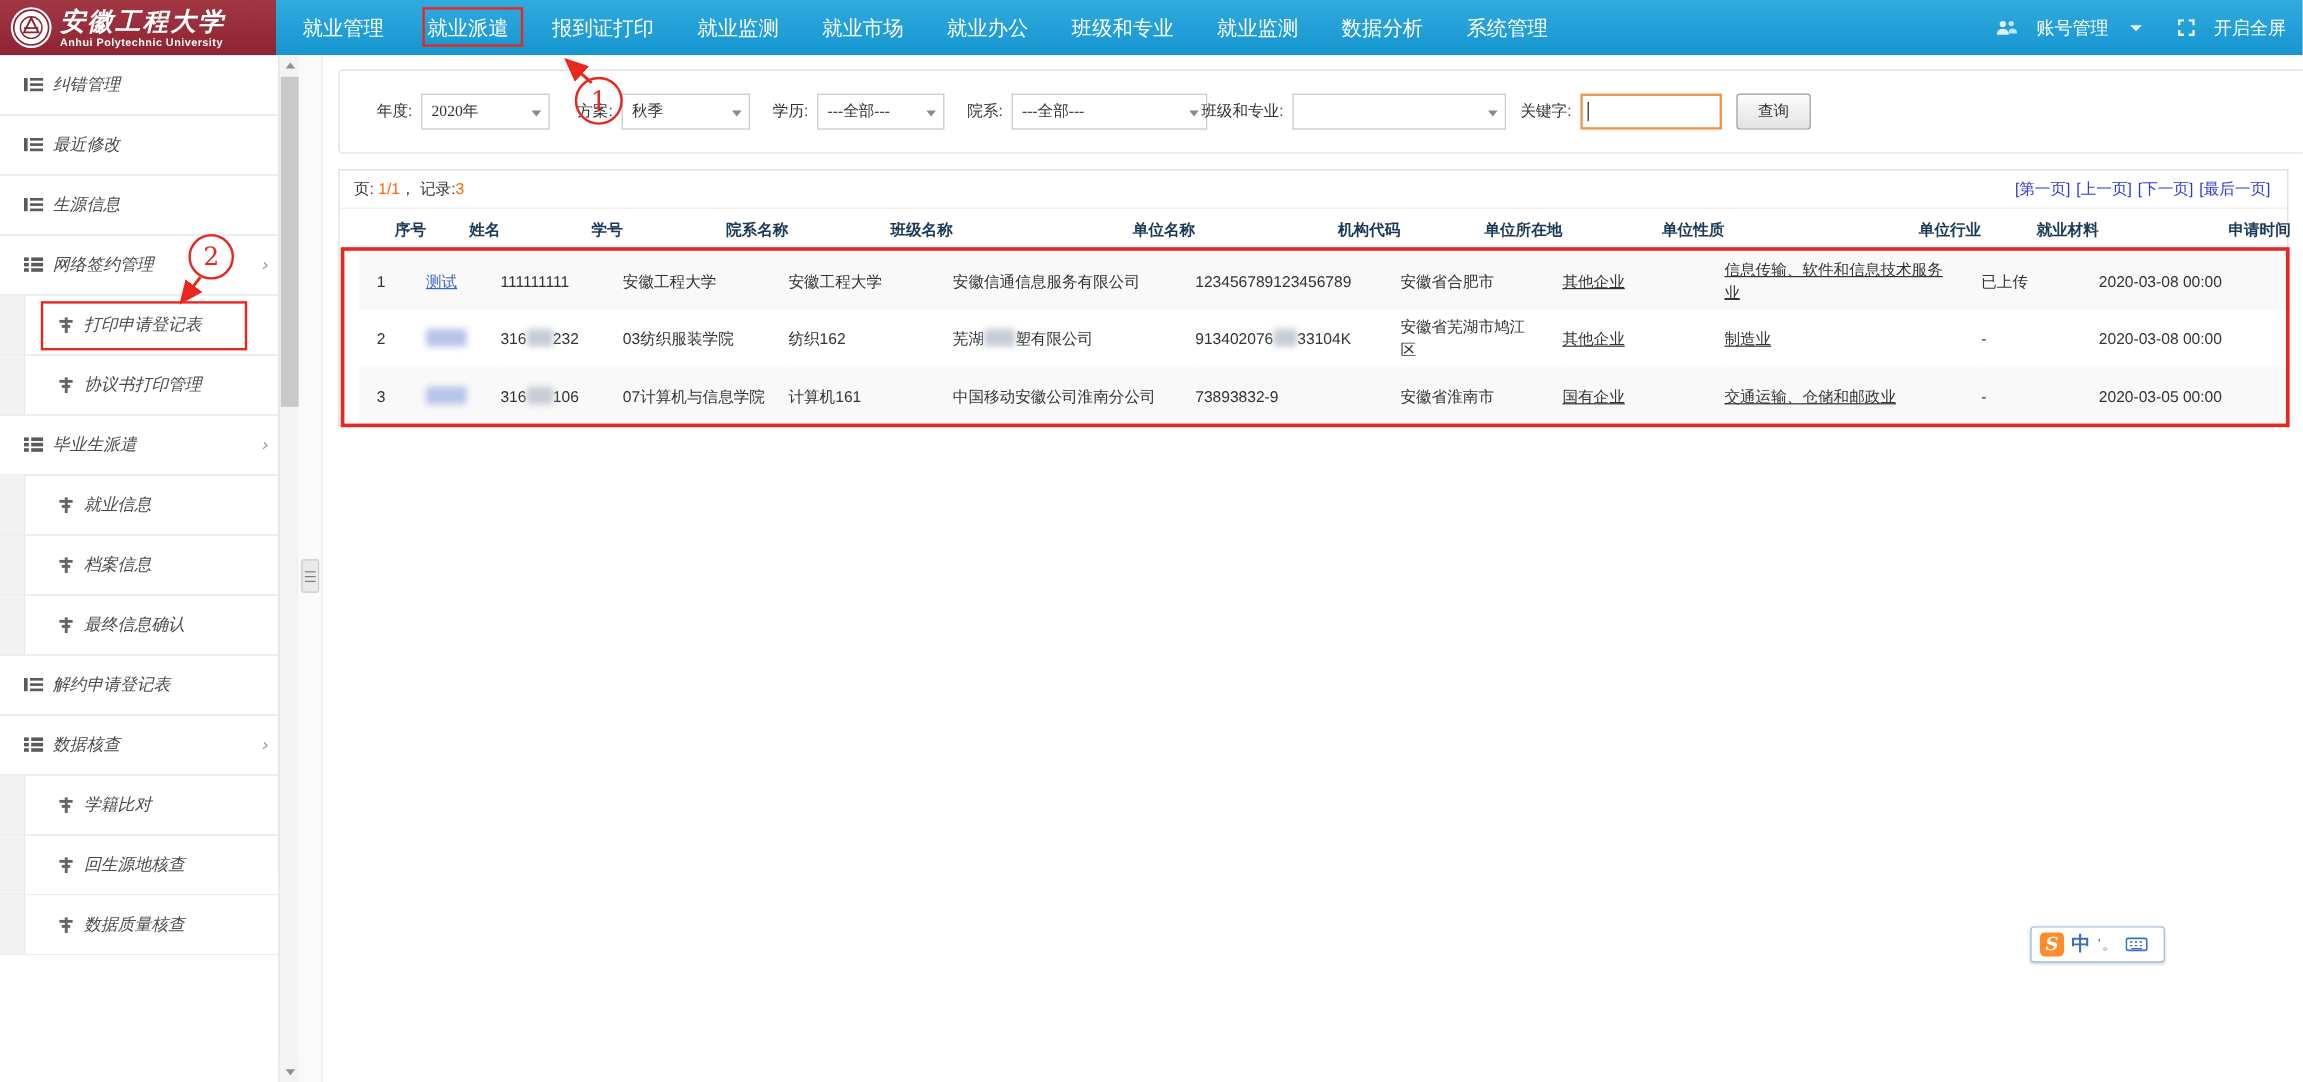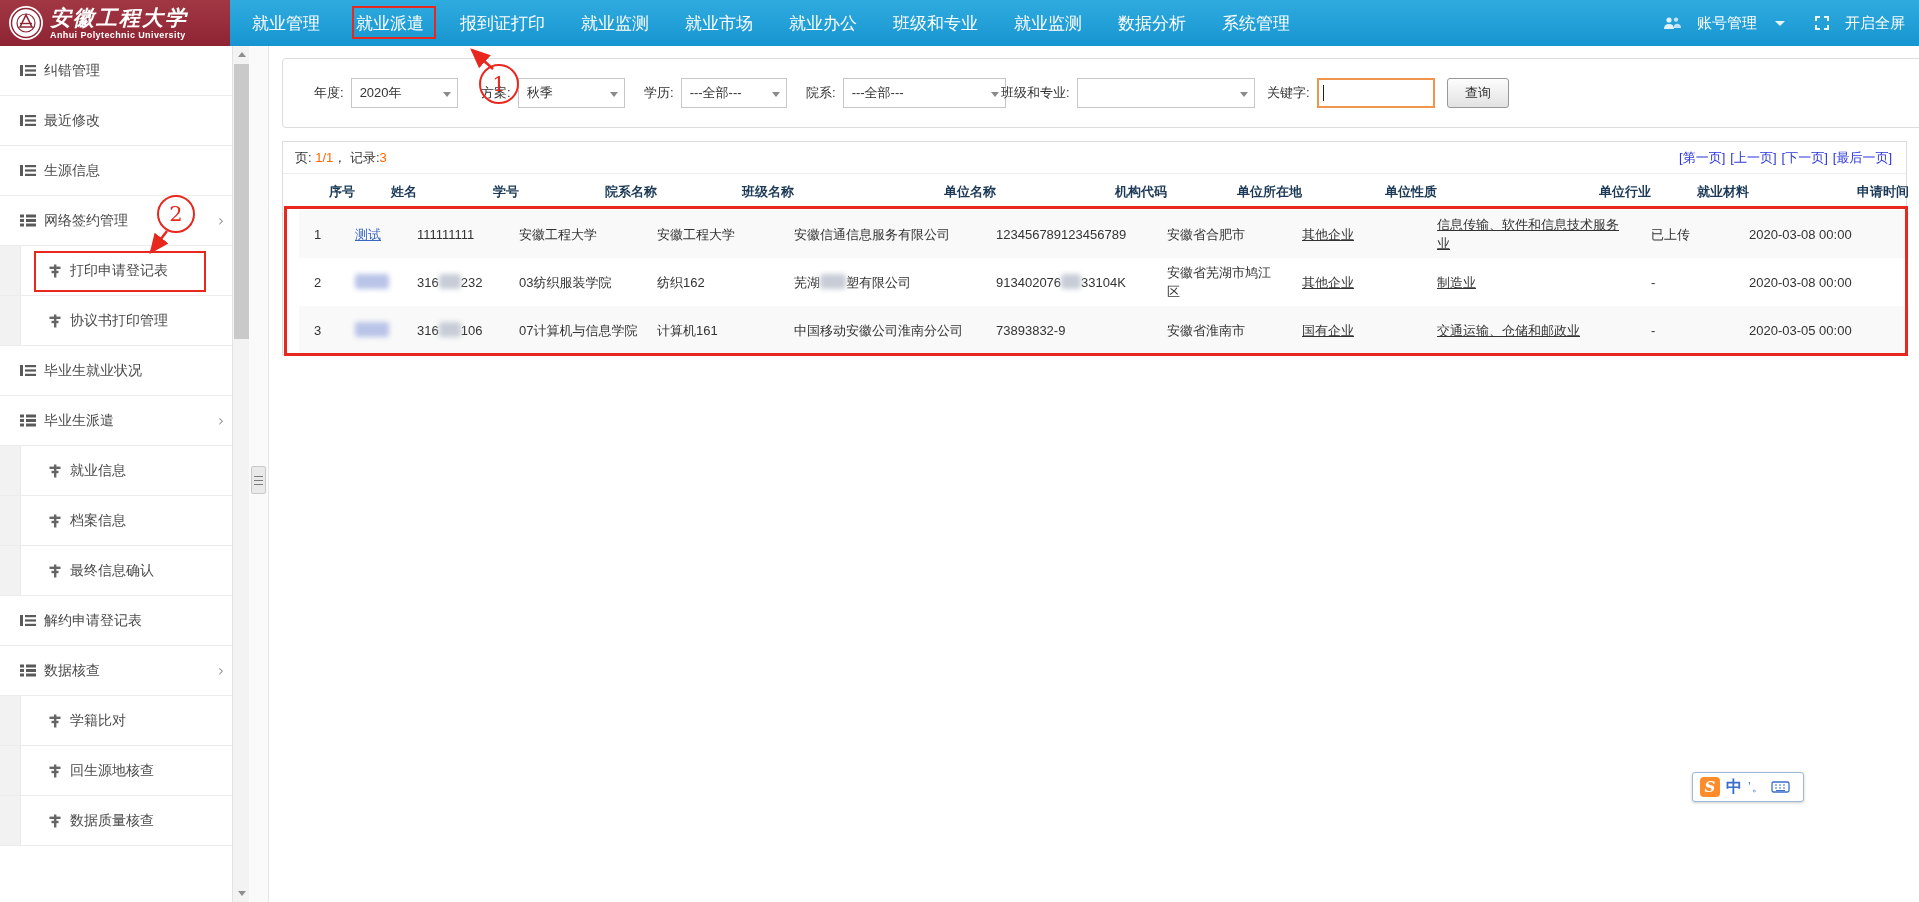--- a/index.html
+++ b/index.html
@@ -19,21 +19,21 @@
   .logo-en { font-size:9px; letter-spacing:.4px; margin-top:3px; white-space:nowrap; font-weight:bold; }
   .main-nav { display:flex; gap:36px; margin-left:22px; }
   .nav-item { color:#fff; font-size:17px; white-space:nowrap; cursor:pointer; text-decoration:none; }
   .topbar-right { margin-left:auto; display:flex; align-items:center; gap:30px;
     padding-right:14px; color:#fff; font-size:15px; }
   .tb-group { display:flex; align-items:center; gap:16px; cursor:pointer; }
   .caret-down { width:0; height:0; border-left:5px solid transparent; border-right:5px solid transparent;
     border-top:5px solid #e8f6ff; margin-left:2px; }
 
   
-  .sidebar { position:absolute; left:0; top:46px; width:232px; height:678px; background:#3b82f6; }
+  .sidebar { position:absolute; left:0; top:46px; width:232px; height:678px; background:#3b82f6;font-style:italic; }
   .side-item { position:relative; height:50px; display:flex; align-items:center;
     border-bottom:1px solid #ececec; cursor:pointer; color:#4a4a4a; font-size:14px; background:#fff; }
   .side-item.sub { padding-left:48px; }
   .side-item.sub::before { content:""; position:absolute; left:0; top:0; bottom:0; width:20px;
     background:#f2f2f2; border-right:1px solid #e9e9e9; }
   .side-item.top { padding-left:20px; }
   .s-icon { margin-right:8px; flex:0 0 auto; display:inline-flex; }
   .side-chevron { position:absolute; right:8px; color:#9a9a9a; font-size:15px; font-family:"DejaVu Sans",sans-serif; }
 
   
@@ -54,21 +54,21 @@
     justify-content:center; gap:3px; align-items:center; cursor:col-resize; }
   .grip i { display:block; width:9px; height:1px; background:#7c7c7c; }
 
   
   .content { position:absolute; left:269px; top:46px; width:1650px; height:856px; background:#fff; }
   .filter-panel { position:absolute; left:13px; top:12px; width:1823px; height:70px;
     border:1px solid #dcdcdc; border-radius:4px; background:#fff; }
   .fgroup { position:absolute; top:50%; transform:translateY(-50%); display:flex; align-items:center; }
   .fgroup label { font-size:13px; color:#333; margin-right:7px; white-space:nowrap; }
   .combo { position:relative; height:30px; border:1px solid #c6c6c6; background:#fff;
-    display:flex; align-items:center; padding:0 20px 0 8px; font-size:13px; color:#333; cursor:pointer; }
+    display:flex; align-items:center; padding:0 20px 0 8px; font-size:13px; color:#333; cursor:pointer;font-family:Liberation Serif, serif; }
   .combo .arrow { position:absolute; right:6px; top:13px; width:0; height:0;
     border-left:4px solid transparent; border-right:4px solid transparent; border-top:5px solid #8a8a8a; }
   .fg0 { left:31px; } .fg0 .combo { width:107px; }
   .fg1 { left:198px; } .fg1 .combo { width:107px; }
   .fg2 { left:361px; } .fg2 .combo { width:106px; }
   .fg3 { left:523px; } .fg3 .combo { width:163px; }
   .fg4 { left:718px; } .fg4 .combo { width:178px; }
   .fg5 { left:984px; }
   .keyword-input { width:118px; height:30px; border:2px solid #f0954e; background:#fff;
     display:flex; align-items:center; padding-left:4px; }
@@ -236,31 +236,20 @@
       </div>
       <div class="side-item sub">
         <span class="s-icon">
           <svg width="14" height="14" viewBox="0 0 14 14">
             <rect x="6" y="0.5" width="2.4" height="13" fill="#666"></rect>
             <rect x="1.5" y="2.6" width="11" height="2.4" fill="#666"></rect>
             <rect x="3.5" y="6.8" width="7" height="2.4" fill="#666"></rect>
           </svg>
         </span>
         <span>协议书打印管理</span>
-      </div>
-      <div class="side-item top">
-        <span class="s-icon">
-          <svg width="16" height="13" viewBox="0 0 16 13">
-            <rect x="0" y="1" width="3" height="11" fill="#5a5a5a"></rect>
-            <rect x="5" y="1" width="11" height="2.2" fill="#5a5a5a"></rect>
-            <rect x="5" y="5.4" width="11" height="2.2" fill="#5a5a5a"></rect>
-            <rect x="5" y="9.8" width="11" height="2.2" fill="#5a5a5a"></rect>
-          </svg>
-        </span>
-        <span>毕业生就业状况</span>
       </div>
       <div class="side-item top">
         <span class="s-icon">
           <svg width="16" height="13" viewBox="0 0 16 13">
             <rect x="0" y="0.5" width="4" height="3" fill="#5a5a5a"></rect>
             <rect x="6" y="0.5" width="10" height="3" fill="#5a5a5a"></rect>
             <rect x="0" y="5" width="4" height="3" fill="#5a5a5a"></rect>
             <rect x="6" y="5" width="10" height="3" fill="#5a5a5a"></rect>
             <rect x="0" y="9.5" width="4" height="3" fill="#5a5a5a"></rect>
             <rect x="6" y="9.5" width="10" height="3" fill="#5a5a5a"></rect>

